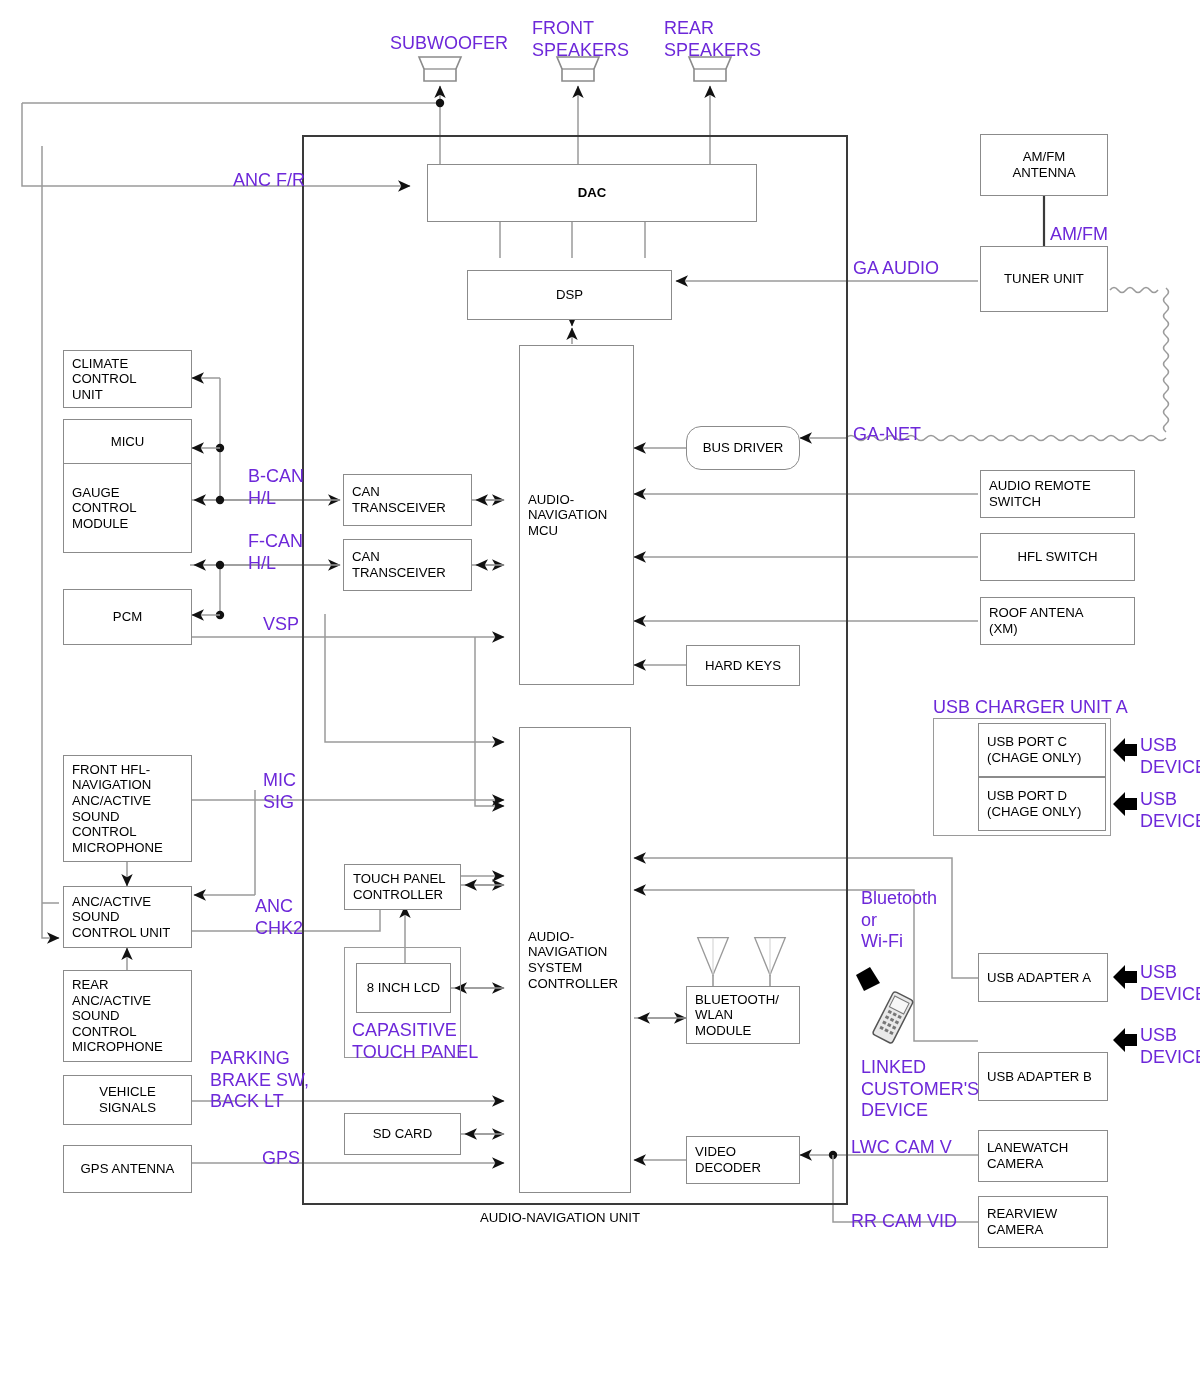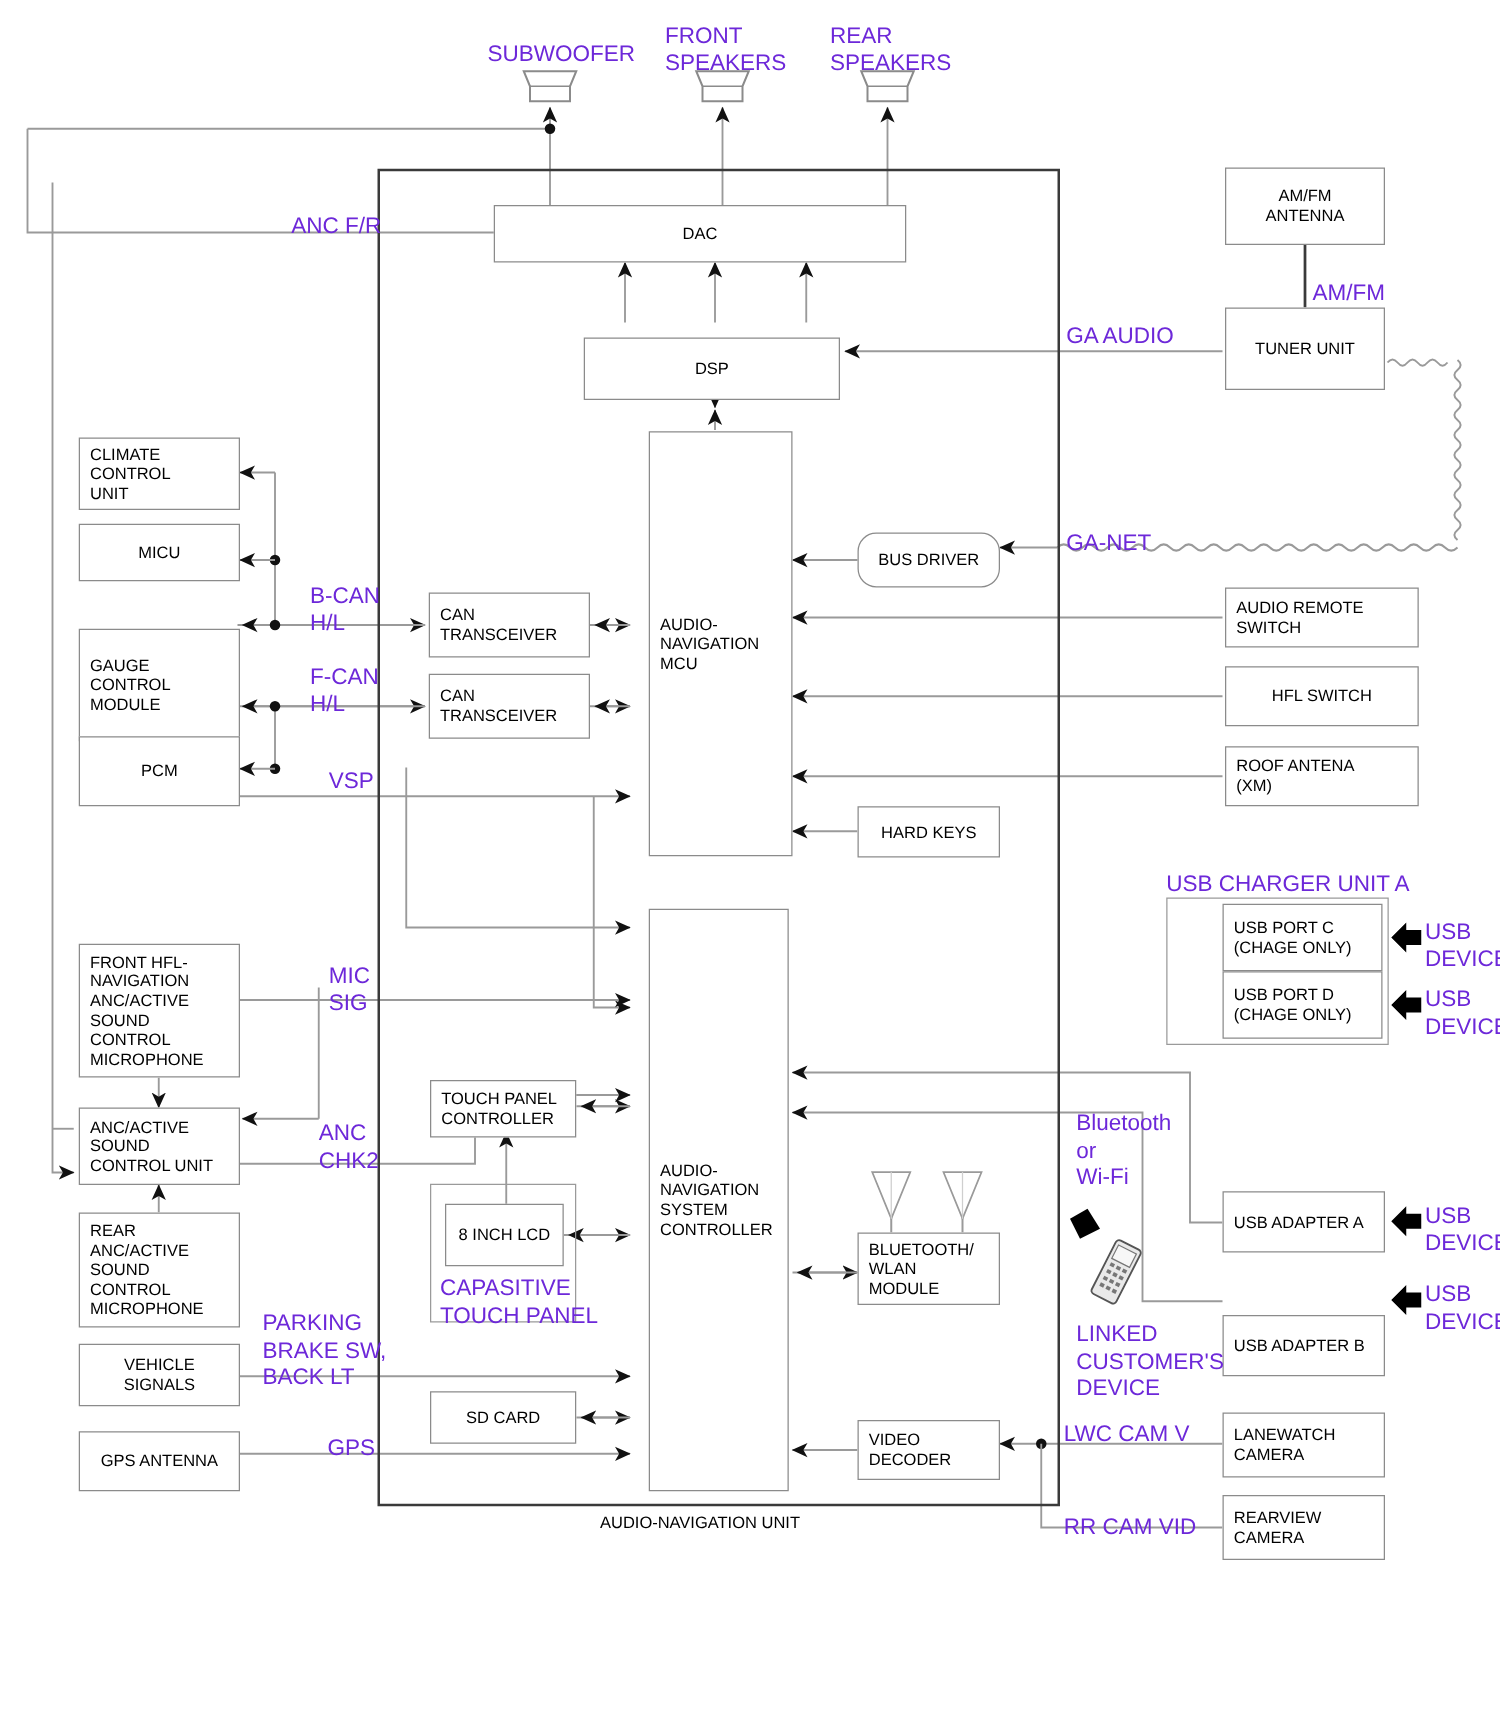--- a/index.html
+++ b/index.html
@@ -158,21 +158,21 @@
   <div class="lbl" style="left:532px;top:18px;">FRONT
 SPEAKERS</div>
 
   <svg class="spk" style="left:683px;top:55px;" viewBox="0 0 54 28">
     <path d="M6,2 L48,2 L43,14 L43,26 L11,26 L11,14 Z" fill="#fff" stroke="#8b8b8b" stroke-width="1.6"></path>
     <line x1="11" y1="14" x2="43" y2="14" stroke="#8b8b8b" stroke-width="1.3"></line>
   </svg>
   <div class="lbl" style="left:664px;top:18px;">REAR
 SPEAKERS</div>
 
-  <div class="box ctr" style="left:395px;top:164px;width:330px;height:46px;">
+  <div class="box ctr" style="left:427px;top:164px;width:330px;height:58px;font-weight:bold;">
     <span class="t">DAC</span>
   </div>
 
   <div class="box ctr" style="left:467px;top:258px;width:205px;height:50px;margin-top:12px;">
     <span class="t">DSP</span>
   </div>
 
   <div class="box lft" style="left:519px;top:345px;width:115px;height:340px;">
     <span class="t">AUDIO-
 NAVIGATION
@@ -240,21 +240,21 @@
   </div>
 
   <div class="box lft" style="left:63px;top:350px;width:129px;height:58px;">
     <span class="t">CLIMATE
 CONTROL
 UNIT</span>
   </div>
   <div class="box ctr" style="left:63px;top:419px;width:129px;height:46px;">
     <span class="t">MICU</span>
   </div>
-  <div class="box lft" style="left:63px;top:503px;width:129px;height:90px;">
+  <div class="box lft" style="left:63px;top:463px;width:129px;height:90px;">
     <span class="t">GAUGE
 CONTROL
 MODULE</span>
   </div>
   <div class="box ctr" style="left:63px;top:589px;width:129px;height:56px;">
     <span class="t">PCM</span>
   </div>
 
   <div class="box lft" style="left:63px;top:755px;width:129px;height:107px;">
     <span class="t">FRONT HFL-

